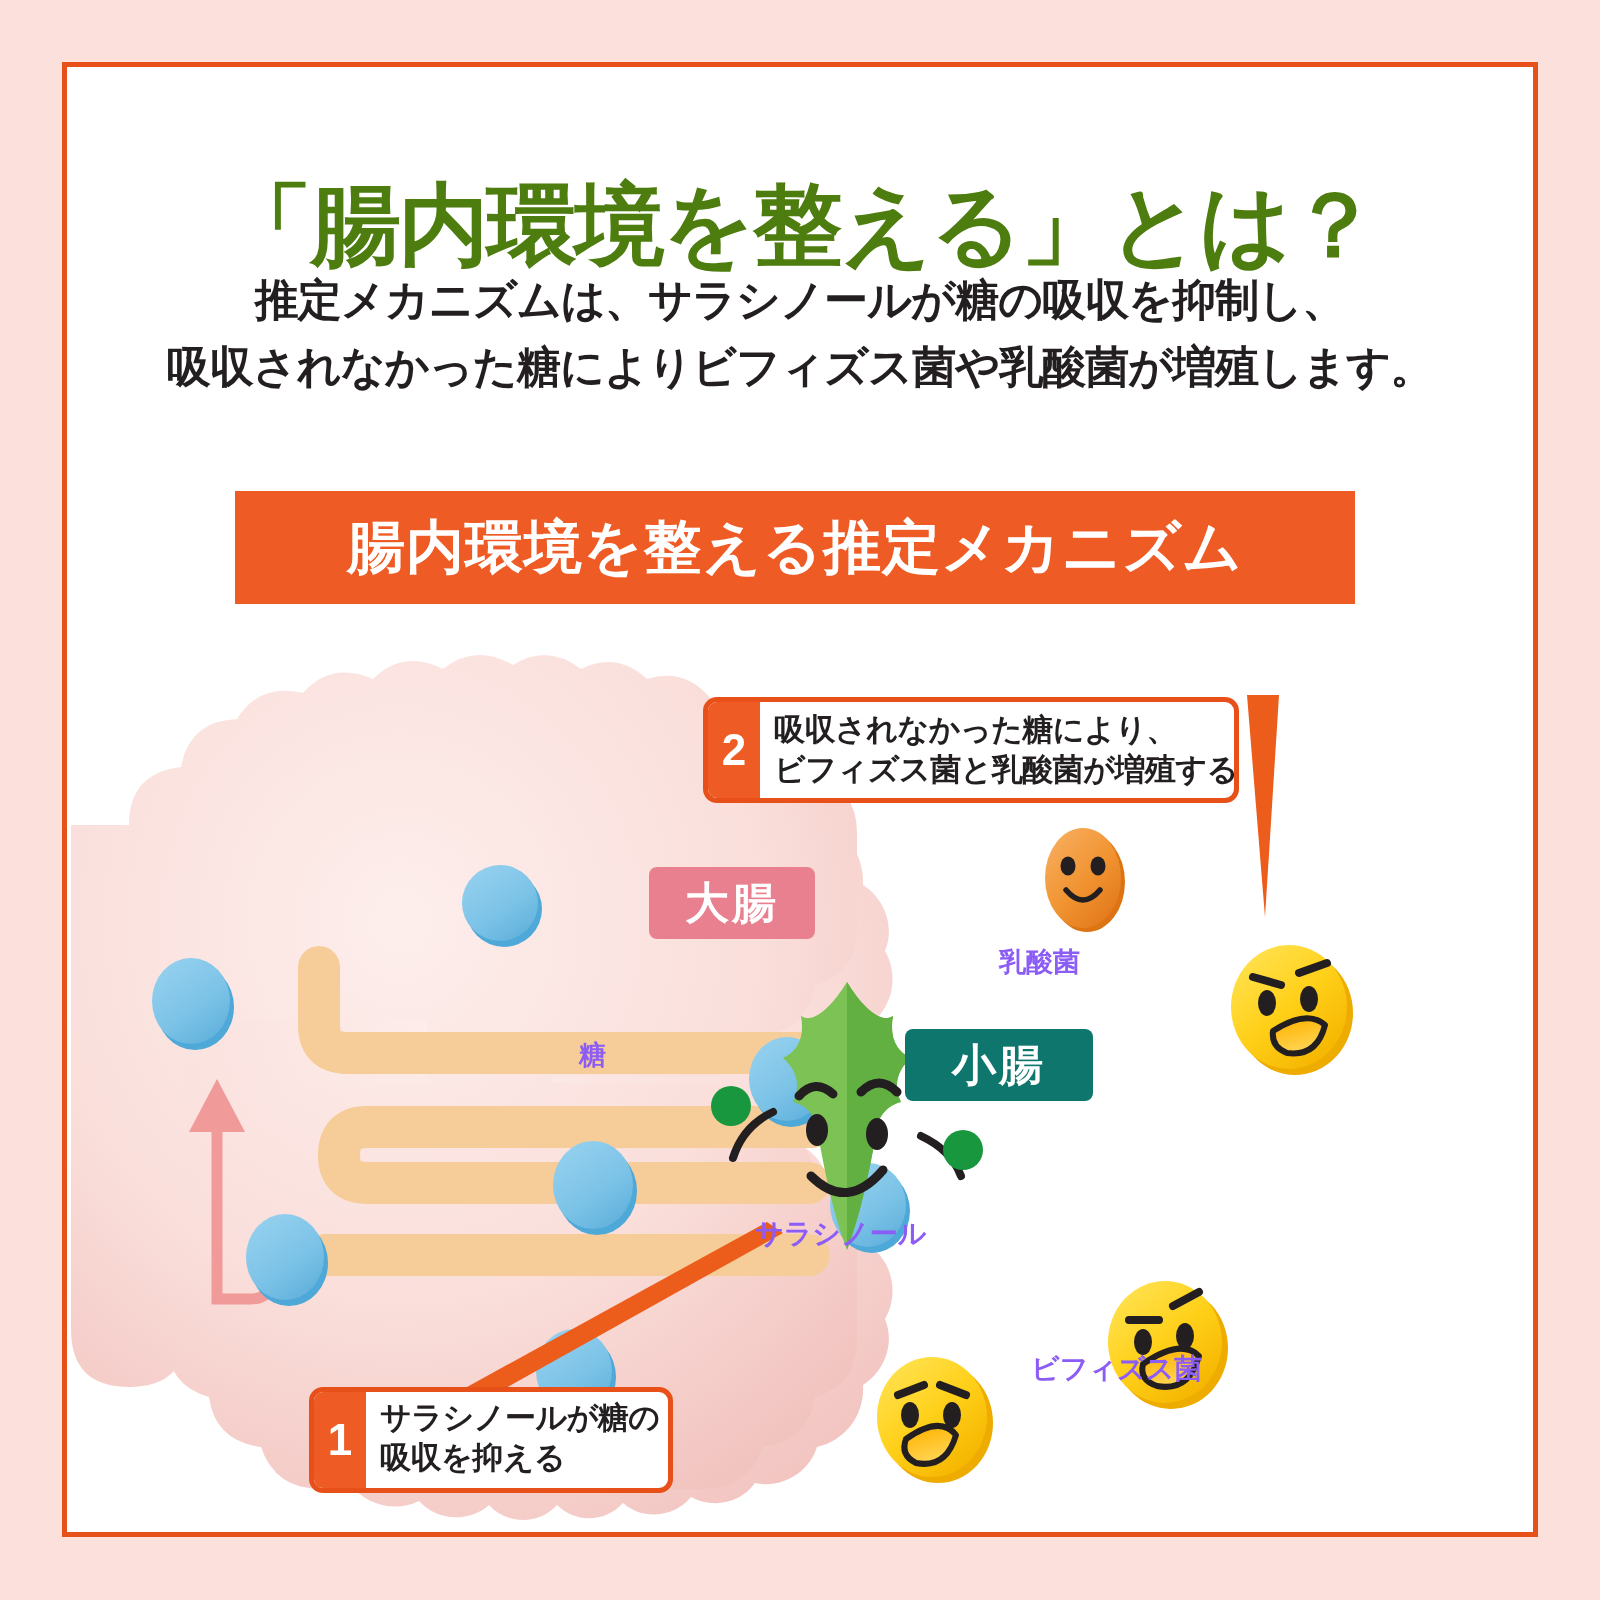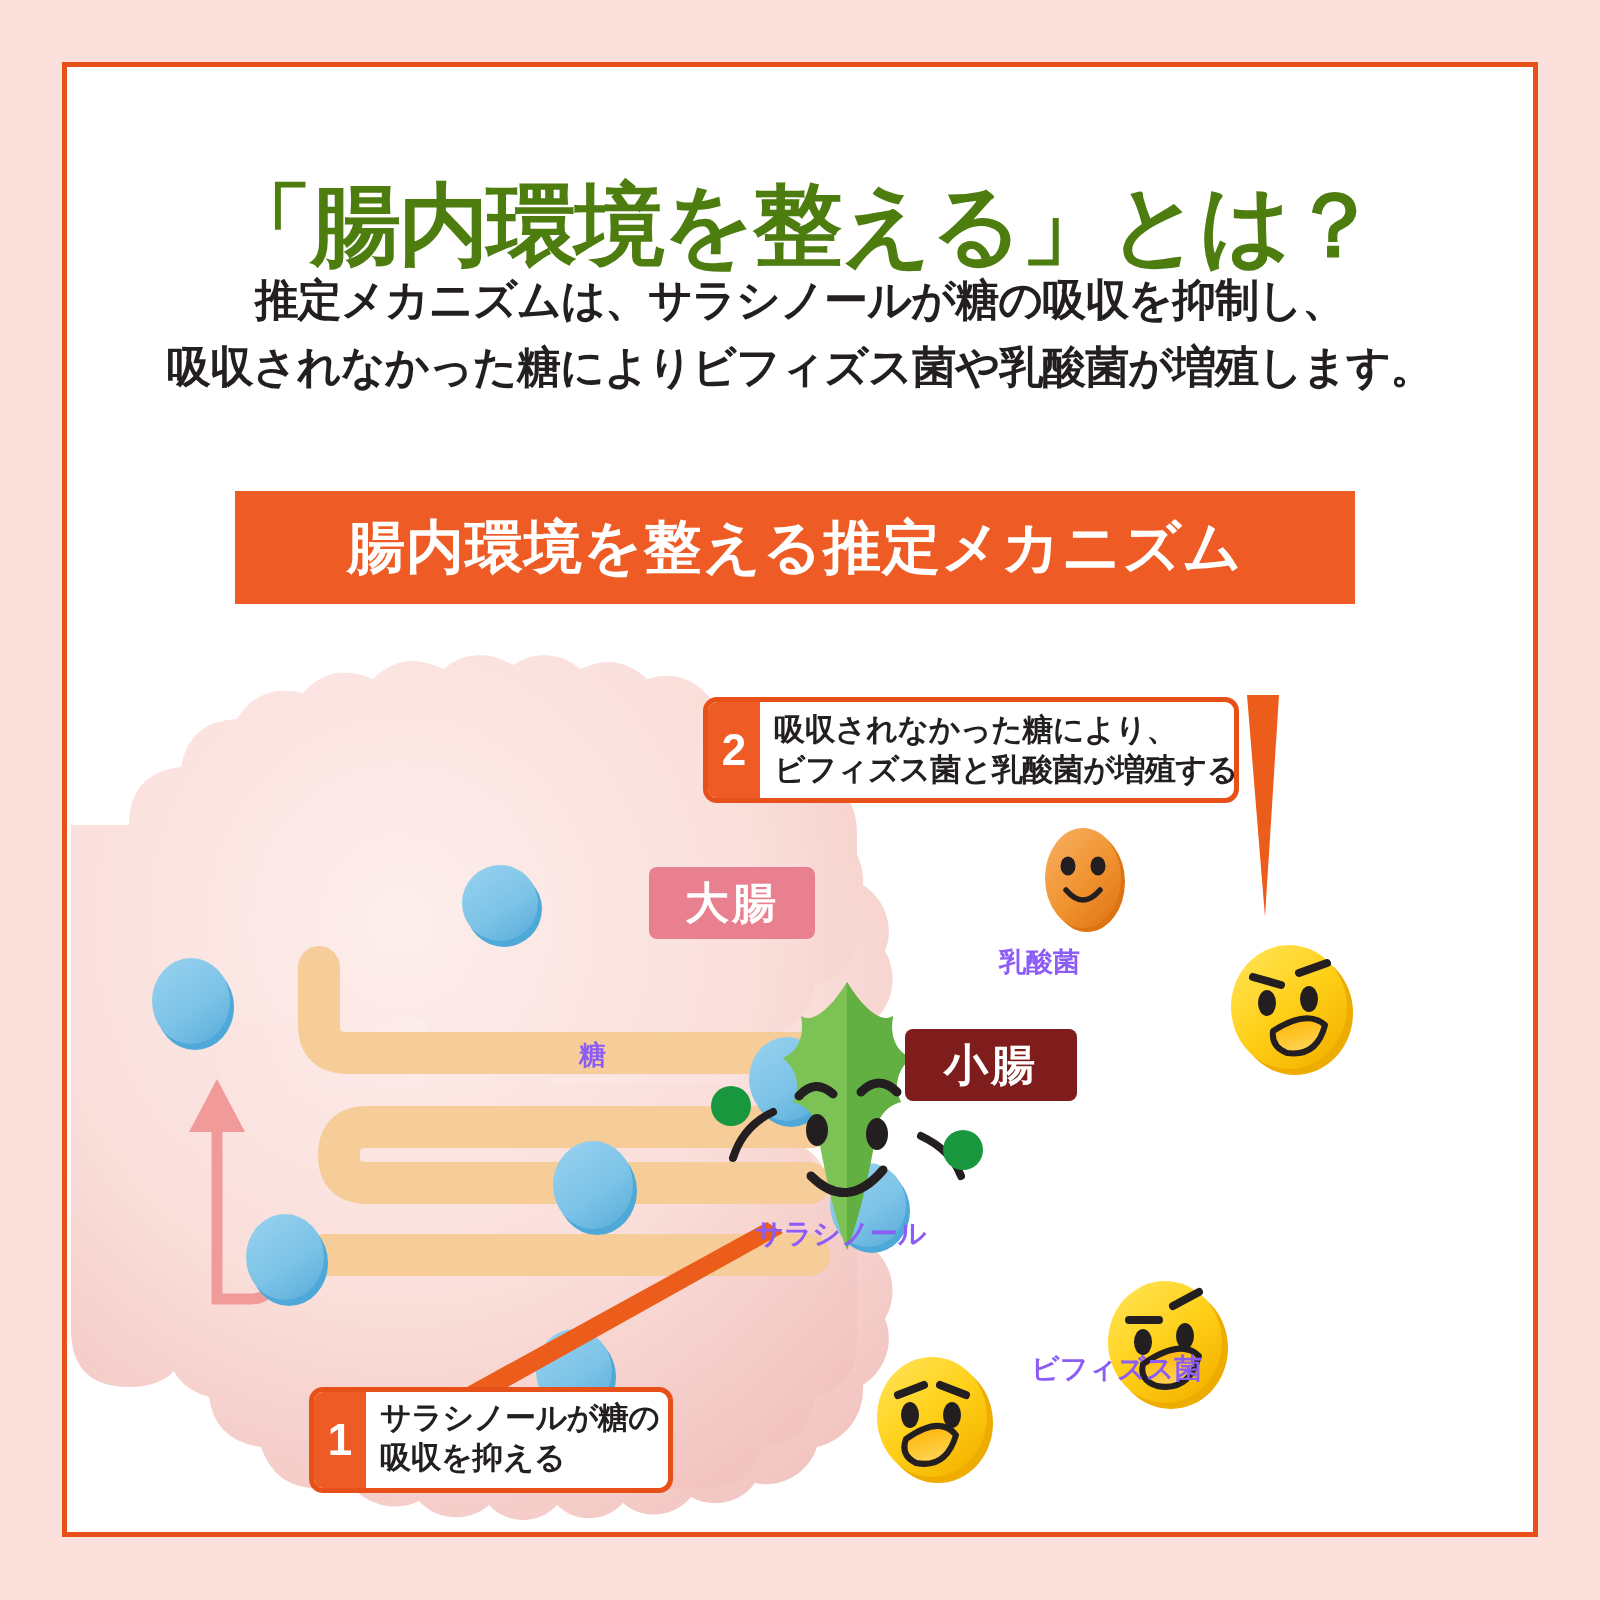--- a/index.html
+++ b/index.html
@@ -154,22 +154,22 @@
     margin-left: 22px;
   }
   #pill-daicho {
     left: 560px; top: 280px;
     width: 166px; height: 72px;
     background: #e8808f;
     font-size: 44px;
   }
   #pill-shocho {
     left: 816px; top: 442px;
-    width: 172px; height: 72px;
-    background: #7f1d1d;
+    width: 188px; height: 72px;
+    background: #0f766e;
     font-size: 44px;
   }
 
   
   .slabel {
     position: absolute;
     color: #8b5cf6;
     font-weight: bold;
     font-size: 26px;
     white-space: nowrap;

